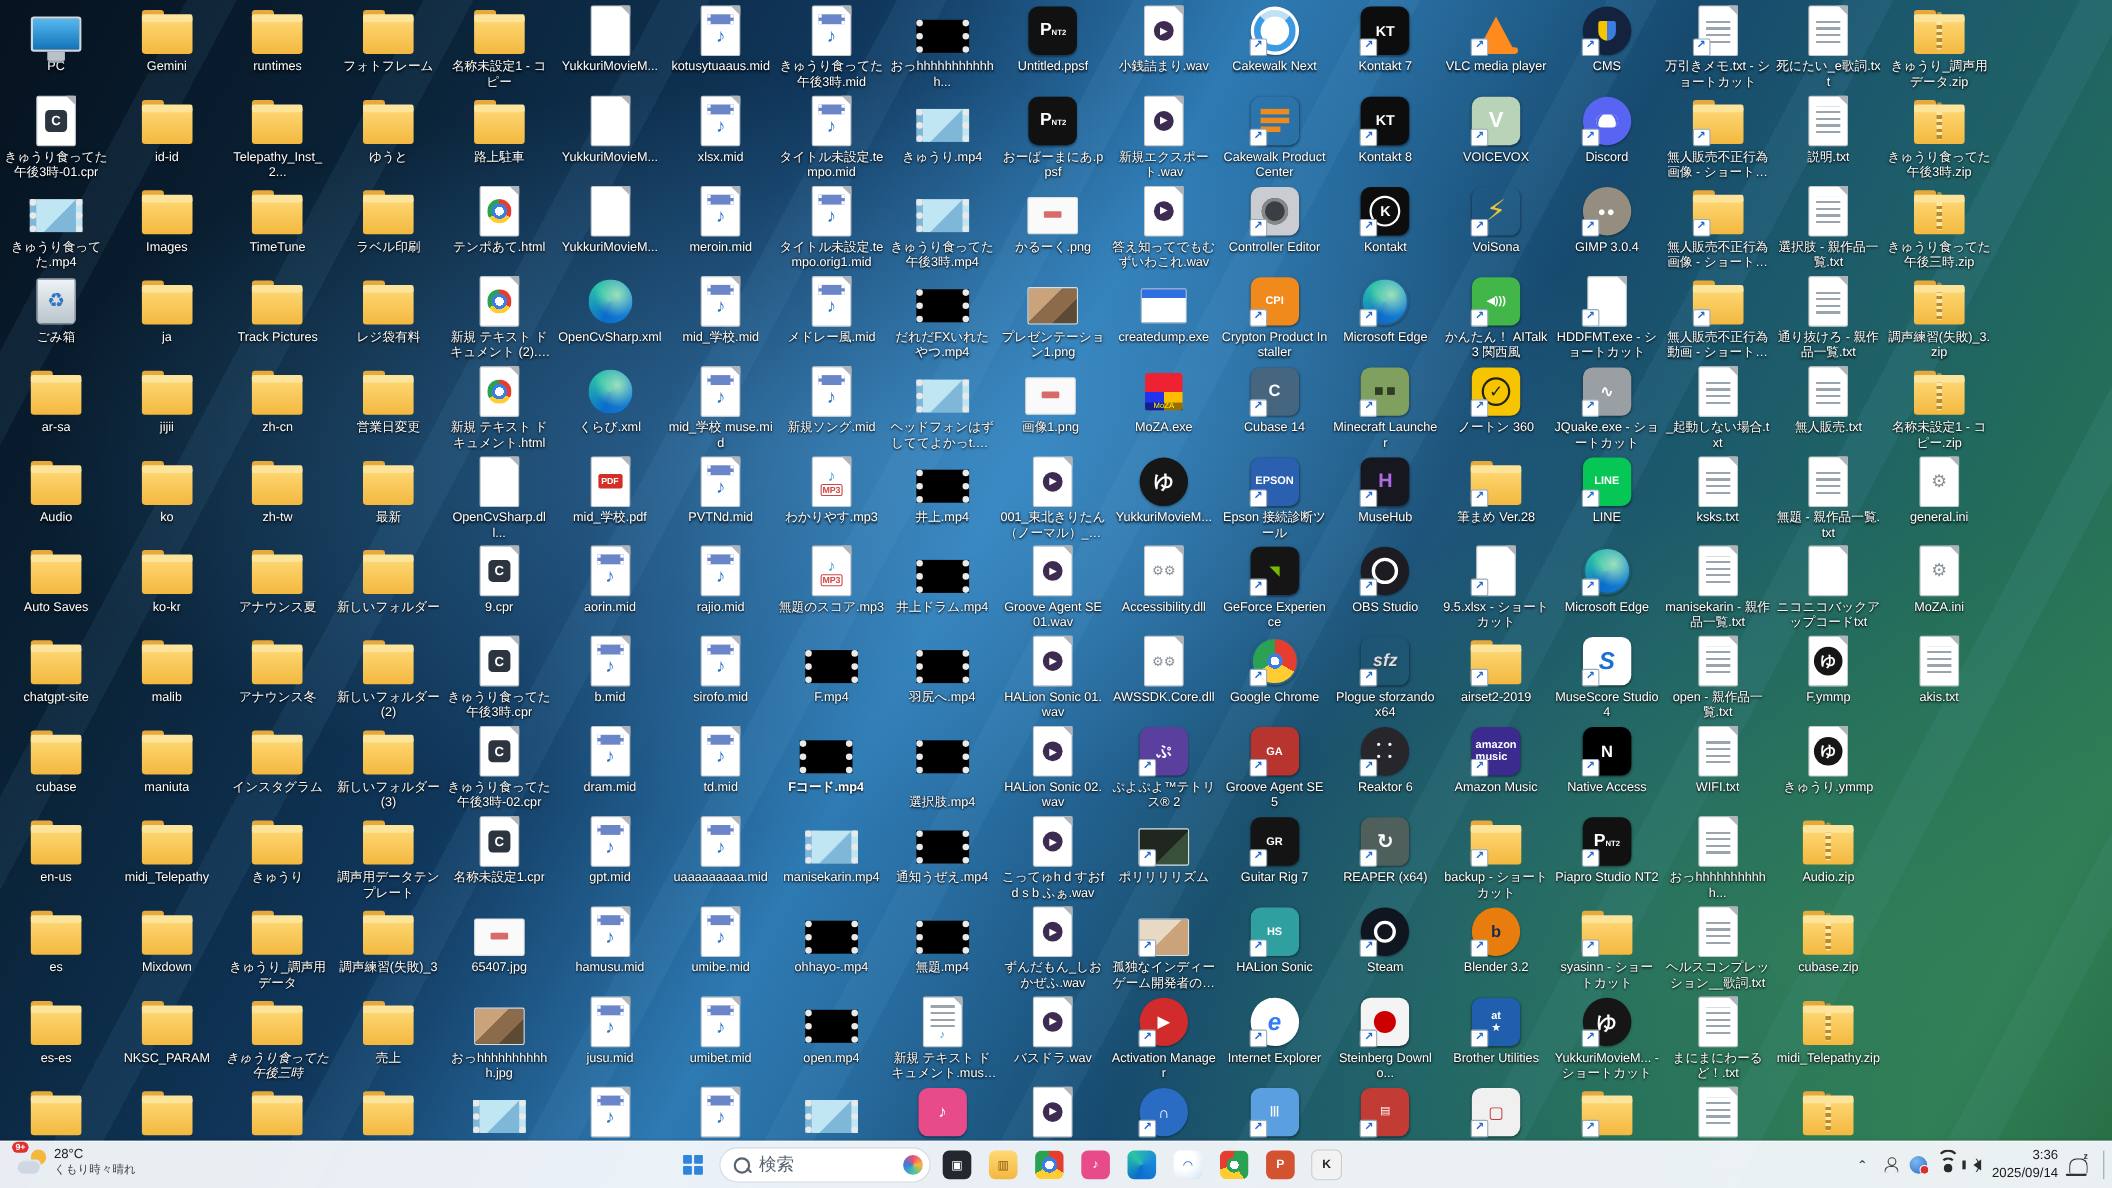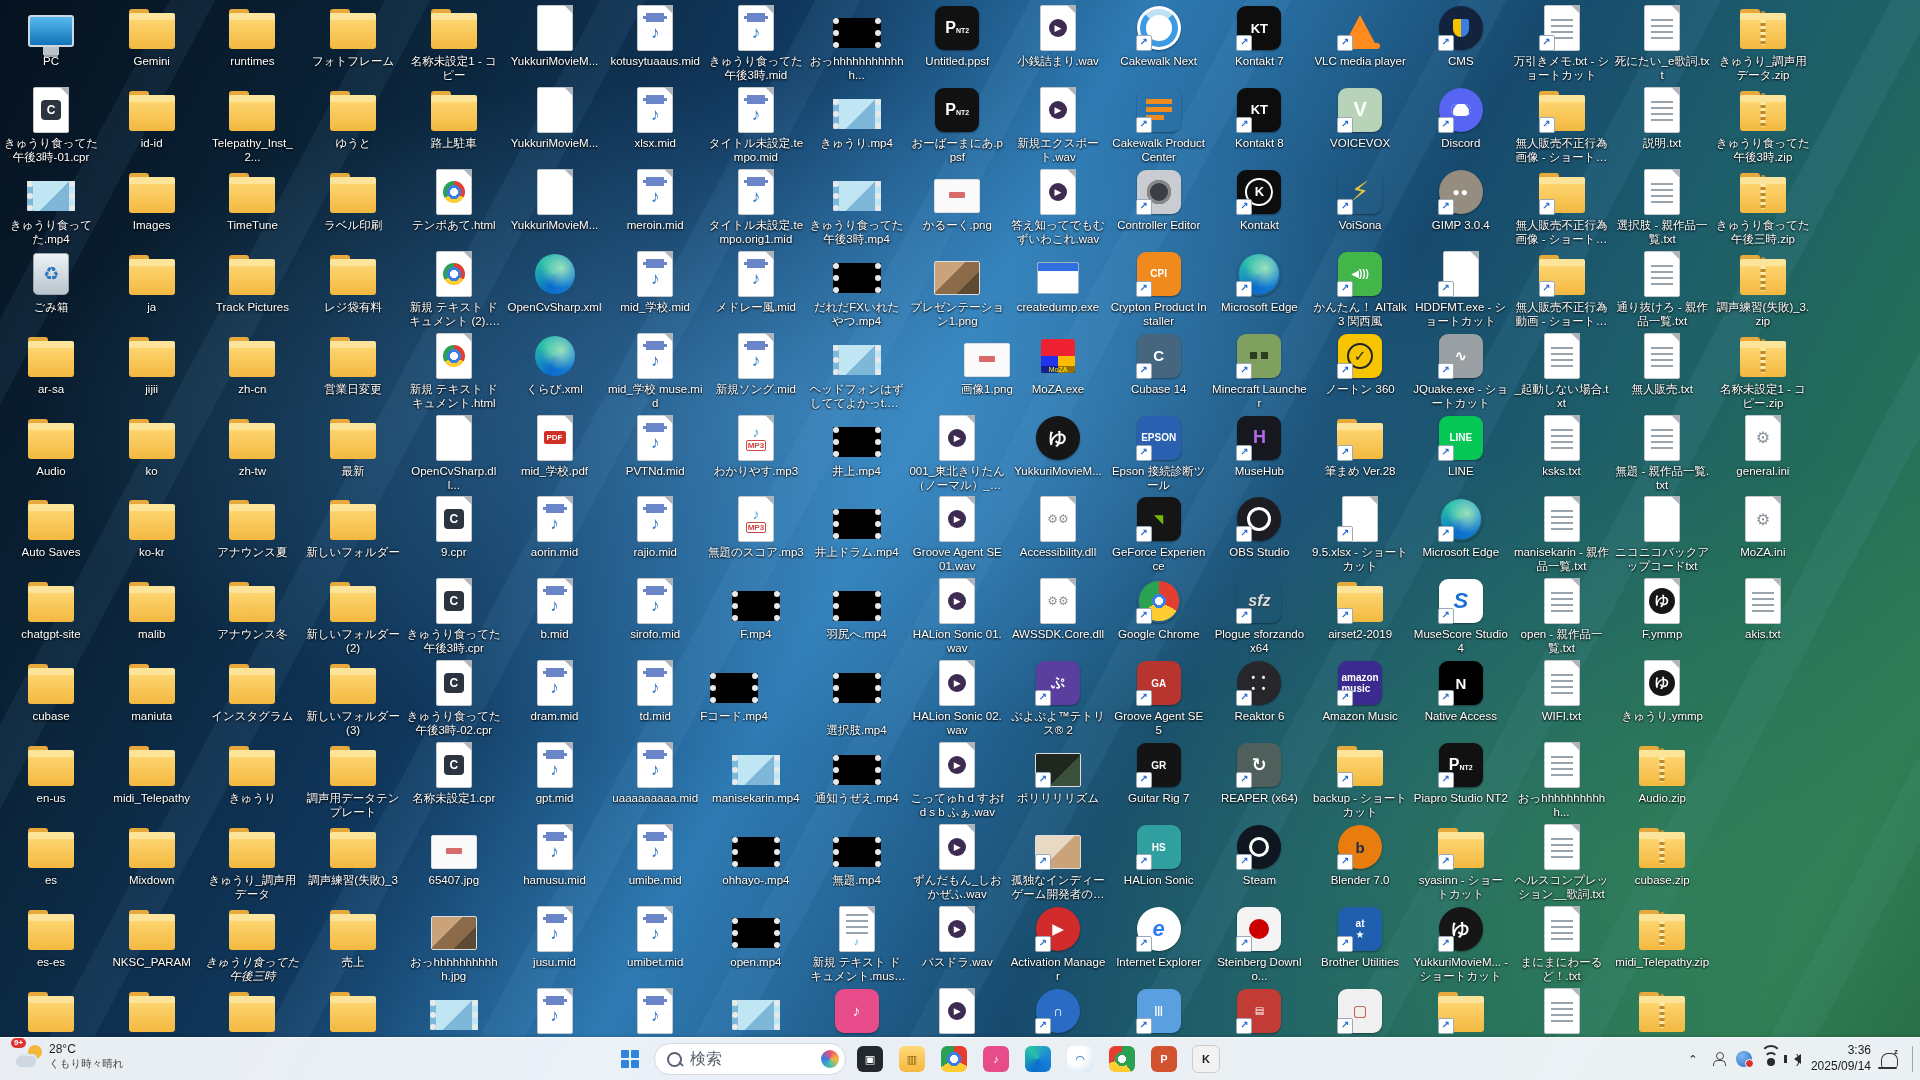--- a/index.html
+++ b/index.html
@@ -727,21 +727,21 @@
         </span>
       </div>
       <div class="lbl">新規ソング.mid</div>
     </div>
     <div class="cell" style="left: 808.6px; top: 331.6px;">
       <div class="icw">
         <span class="k-vid thumb"></span>
       </div>
       <div class="lbl">ヘッドフォンはずしててよかっt.mp4</div>
     </div>
-    <div class="cell" style="left: 939px; top: 331.6px;">
+    <div class="cell" style="left: 907px; top: 331.6px;">
       <div class="icw">
         <span class="k-img white"></span>
       </div>
       <div class="lbl">画像1.png</div>
     </div>
     <div class="cell" style="left: 1010px; top: 331.6px;">
       <div class="icw">
         <span class="k-moza"></span>
       </div>
       <div class="lbl">MoZA.exe</div>
@@ -1259,21 +1259,21 @@
     </div>
     <div class="cell" style="left: 607.2px; top: 659.2px;">
       <div class="icw">
         <span class="k-doc">
           <span class="g-film"></span>
           <span class="g-mid">♪</span>
         </span>
       </div>
       <div class="lbl">td.mid</div>
     </div>
-    <div class="cell" style="left: 686px; top: 659.2px;">
+    <div class="cell" style="left: 703px; top: 659.2px; font-weight: bold;">
       <div class="icw">
         <span class="k-vid"></span>
       </div>
       <div class="lbl">Fコード.mp4</div>
     </div>
     <div class="cell" style="left: 808.6px; top: 659.2px; gap: 14px;">
       <div class="icw">
         <span class="k-vid"></span>
       </div>
       <div class="lbl">選択肢.mp4</div>
@@ -1565,21 +1565,21 @@
       </div>
       <div class="lbl">Steam</div>
     </div>
     <div class="cell" style="left: 1312.1px; top: 823px;">
       <div class="icw">
         <span class="app circle" style="background:#e87d0d;">
           <span style="color:#1b2b4a;font-size:15px;">b</span>
         </span>
         <span class="sc">↗</span>
       </div>
-      <div class="lbl">Blender 7.0</div>
+      <div class="lbl">Blender 3.2</div>
     </div>
     <div class="cell" style="left: 1412.8px; top: 823px;">
       <div class="icw">
         <span class="k-f"></span>
         <span class="sc">↗</span>
       </div>
       <div class="lbl">syasinn - ショートカット</div>
     </div>
     <div class="cell" style="left: 1513.5px; top: 823px;">
       <div class="icw">

